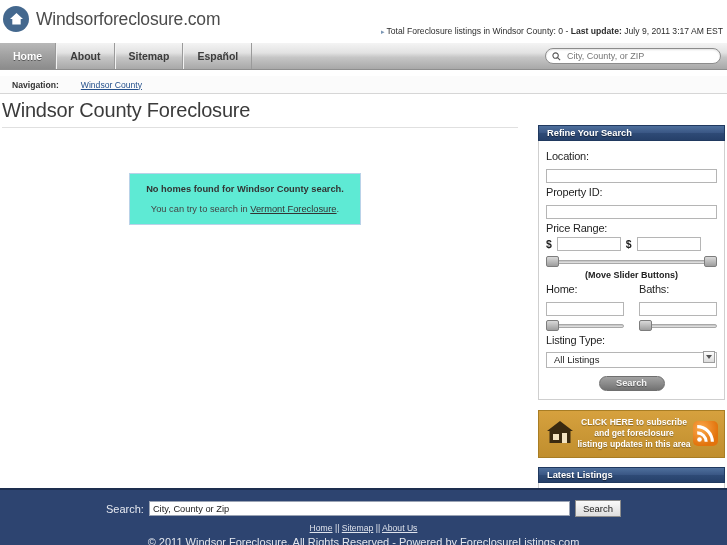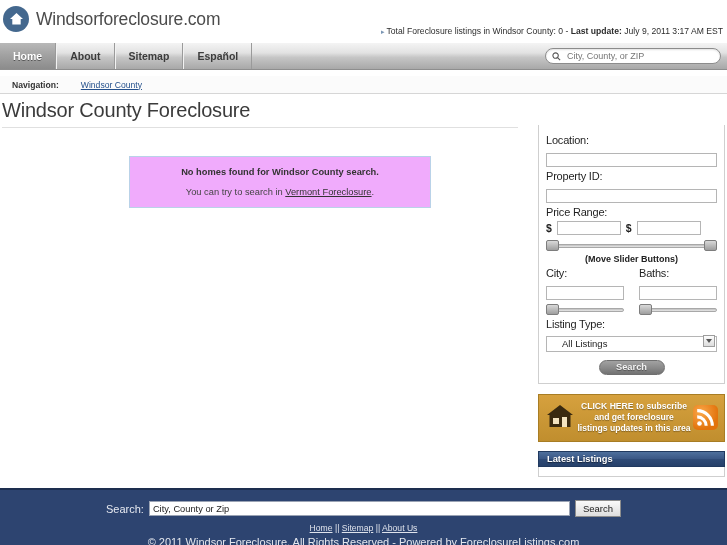--- a/index.html
+++ b/index.html
@@ -105,24 +105,24 @@
   #title-rule {
     position: absolute; left: 2px; top: 127px; width: 516px; height: 1px;
     background: #e0e0e0;
   }
 
   
   #content {
     position: absolute; left: 0; top: 130px; width: 534px; height: 350px;
   }
   #noresults {
-    position: absolute; left: 129px; top: 26px;
-    width: 302px; height: 52px;
+    position: absolute; left: 129px; top: 43px;
+    width: 232px; height: 52px;
     border: 1px solid #b9d2e8;
-    background: #f0abfc;
+    background: #5eead4;
     display: flex; flex-direction: column;
     align-items: center; justify-content: center;
   }
   #noresults-title {
     font-size: 9.3px; font-weight: bold; color: #333; margin-bottom: 10px;
   }
   #noresults-sub { font-size: 9.3px; color: #444; }
   #noresults-sub a { color: #333; text-decoration: underline; cursor: pointer; }
 
   
@@ -184,21 +184,21 @@
   .bb-col .txtinput { width: 78px; }
   .bb-slider { position: relative; width: 78px; height: 11px; margin-top: 4px; }
   .bb-slider .slider-line { top: 4px; }
   .bb-slider .slider-knob { left: 0; }
 
   .sel-wrap { position: relative; margin-top: 2px; }
   select.listing-select {
     width: 100%; height: 16px;
     font-family: "Liberation Sans", sans-serif; font-size: 9.5px;
     border: 1px solid #b5b5b5; background: #ffffff; color: #222;
-    padding-left: 15px; outline: none;
+    padding-left: 7px; outline: none;
     -webkit-appearance: none; appearance: none;
   }
   .sel-arrow {
     position: absolute; right: 2px; top: 2px; width: 12px; height: 12px;
     background: linear-gradient(to bottom,#fdfdfd,#dcdcdc);
     border: 1px solid #9d9d9d;
     display: flex; align-items: center; justify-content: center;
     pointer-events: none;
   }
   .sel-arrow i {
@@ -328,20 +328,23 @@
   <div id="content">
     <div id="noresults">
       <div id="noresults-title">No homes found for Windsor County search.</div>
       <div id="noresults-sub"><span>You can try to search in </span><a>Vermont Foreclosure</a><span>.</span></div>
     </div>
   </div>
 
   <div id="sidebar">
 
     <div class="panel">
+      <div class="panel-head">
+        <span class="panel-head-text">Refine Your Search</span>
+      </div>
       <div class="panel-body">
 
         <div class="field-label">Location:</div>
         <input class="txtinput" type="text" style="">
 
         <div class="field-label">Property ID:</div>
         <input class="txtinput" type="text" style="">
 
         <div class="field-label">Price Range:</div>
         <div class="price-row">
@@ -353,21 +356,21 @@
 
         <div class="slider-track">
           <div class="slider-line"></div>
           <div class="slider-knob knob-left"></div>
           <div class="slider-knob knob-right"></div>
         </div>
         <div class="slider-hint">(Move Slider Buttons)</div>
 
         <div class="bb-row">
           <div class="bb-col">
-            <div class="field-label">City:</div>
+            <div class="field-label">Home:</div>
             <input class="txtinput" type="text" style="">
             <div class="bb-slider">
               <div class="slider-line"></div>
               <div class="slider-knob"></div>
             </div>
           </div>
           <div class="bb-col">
             <div class="field-label">Baths:</div>
             <input class="txtinput" type="text" style="">
             <div class="bb-slider">

